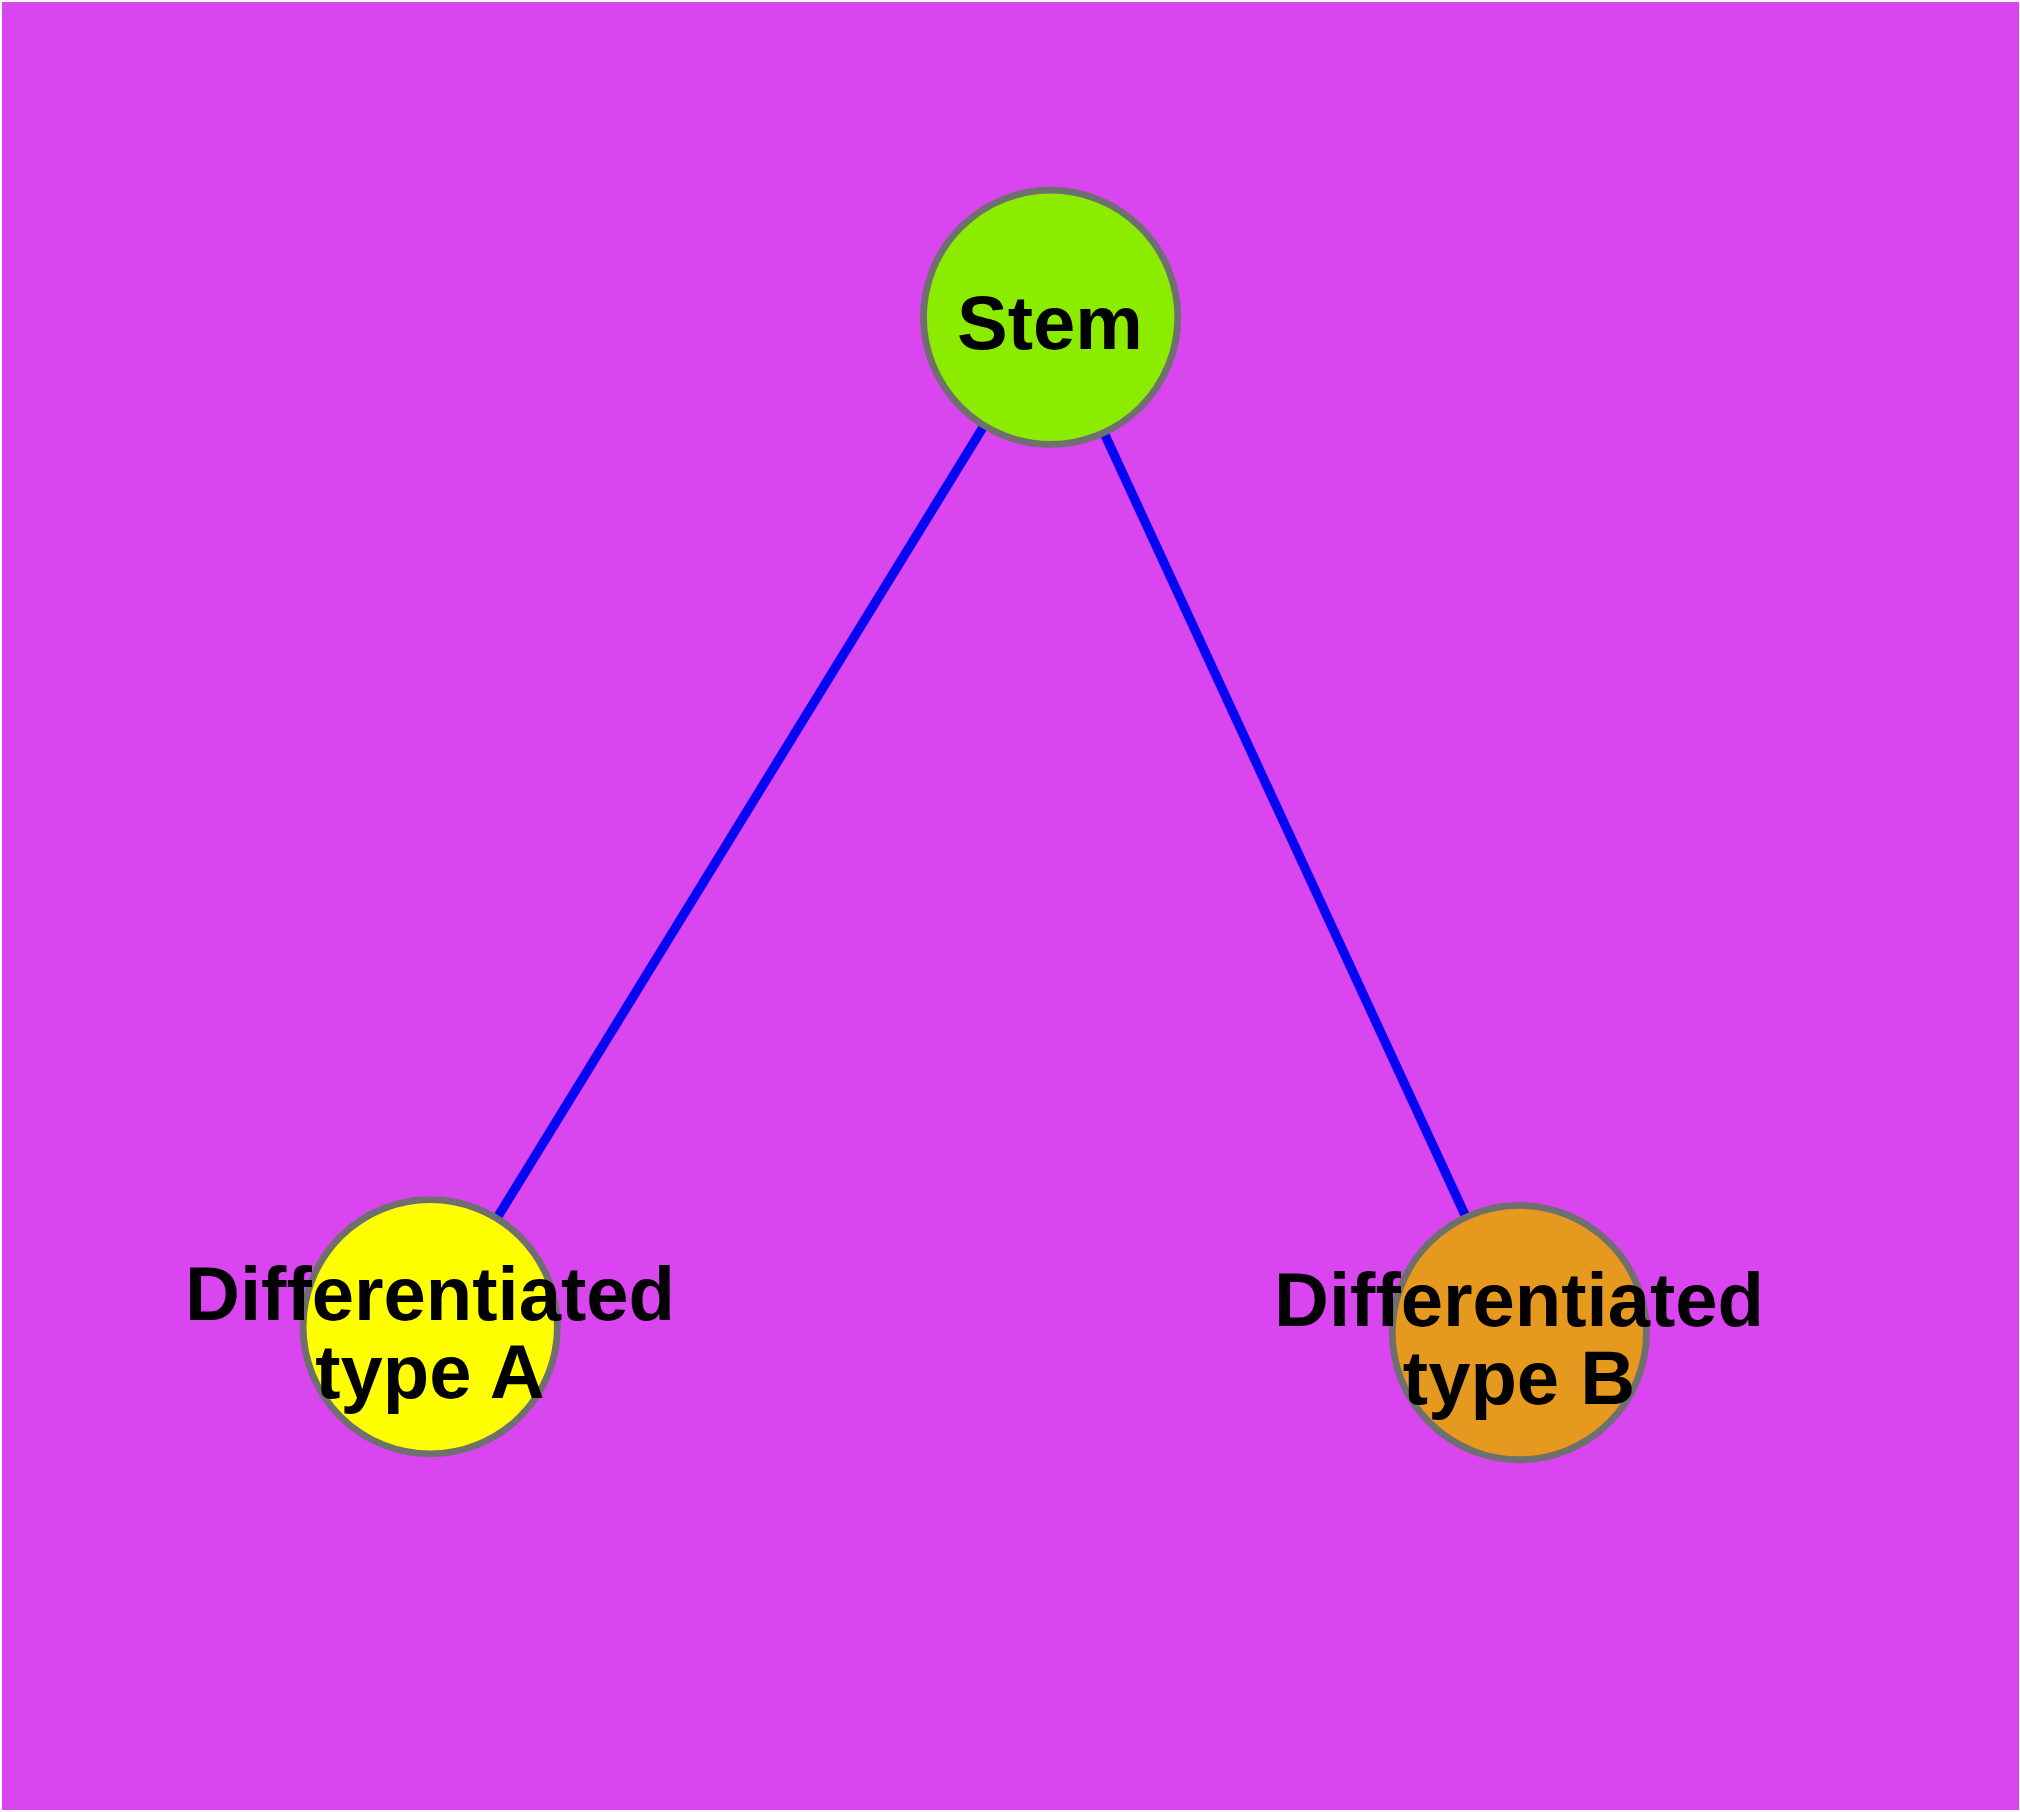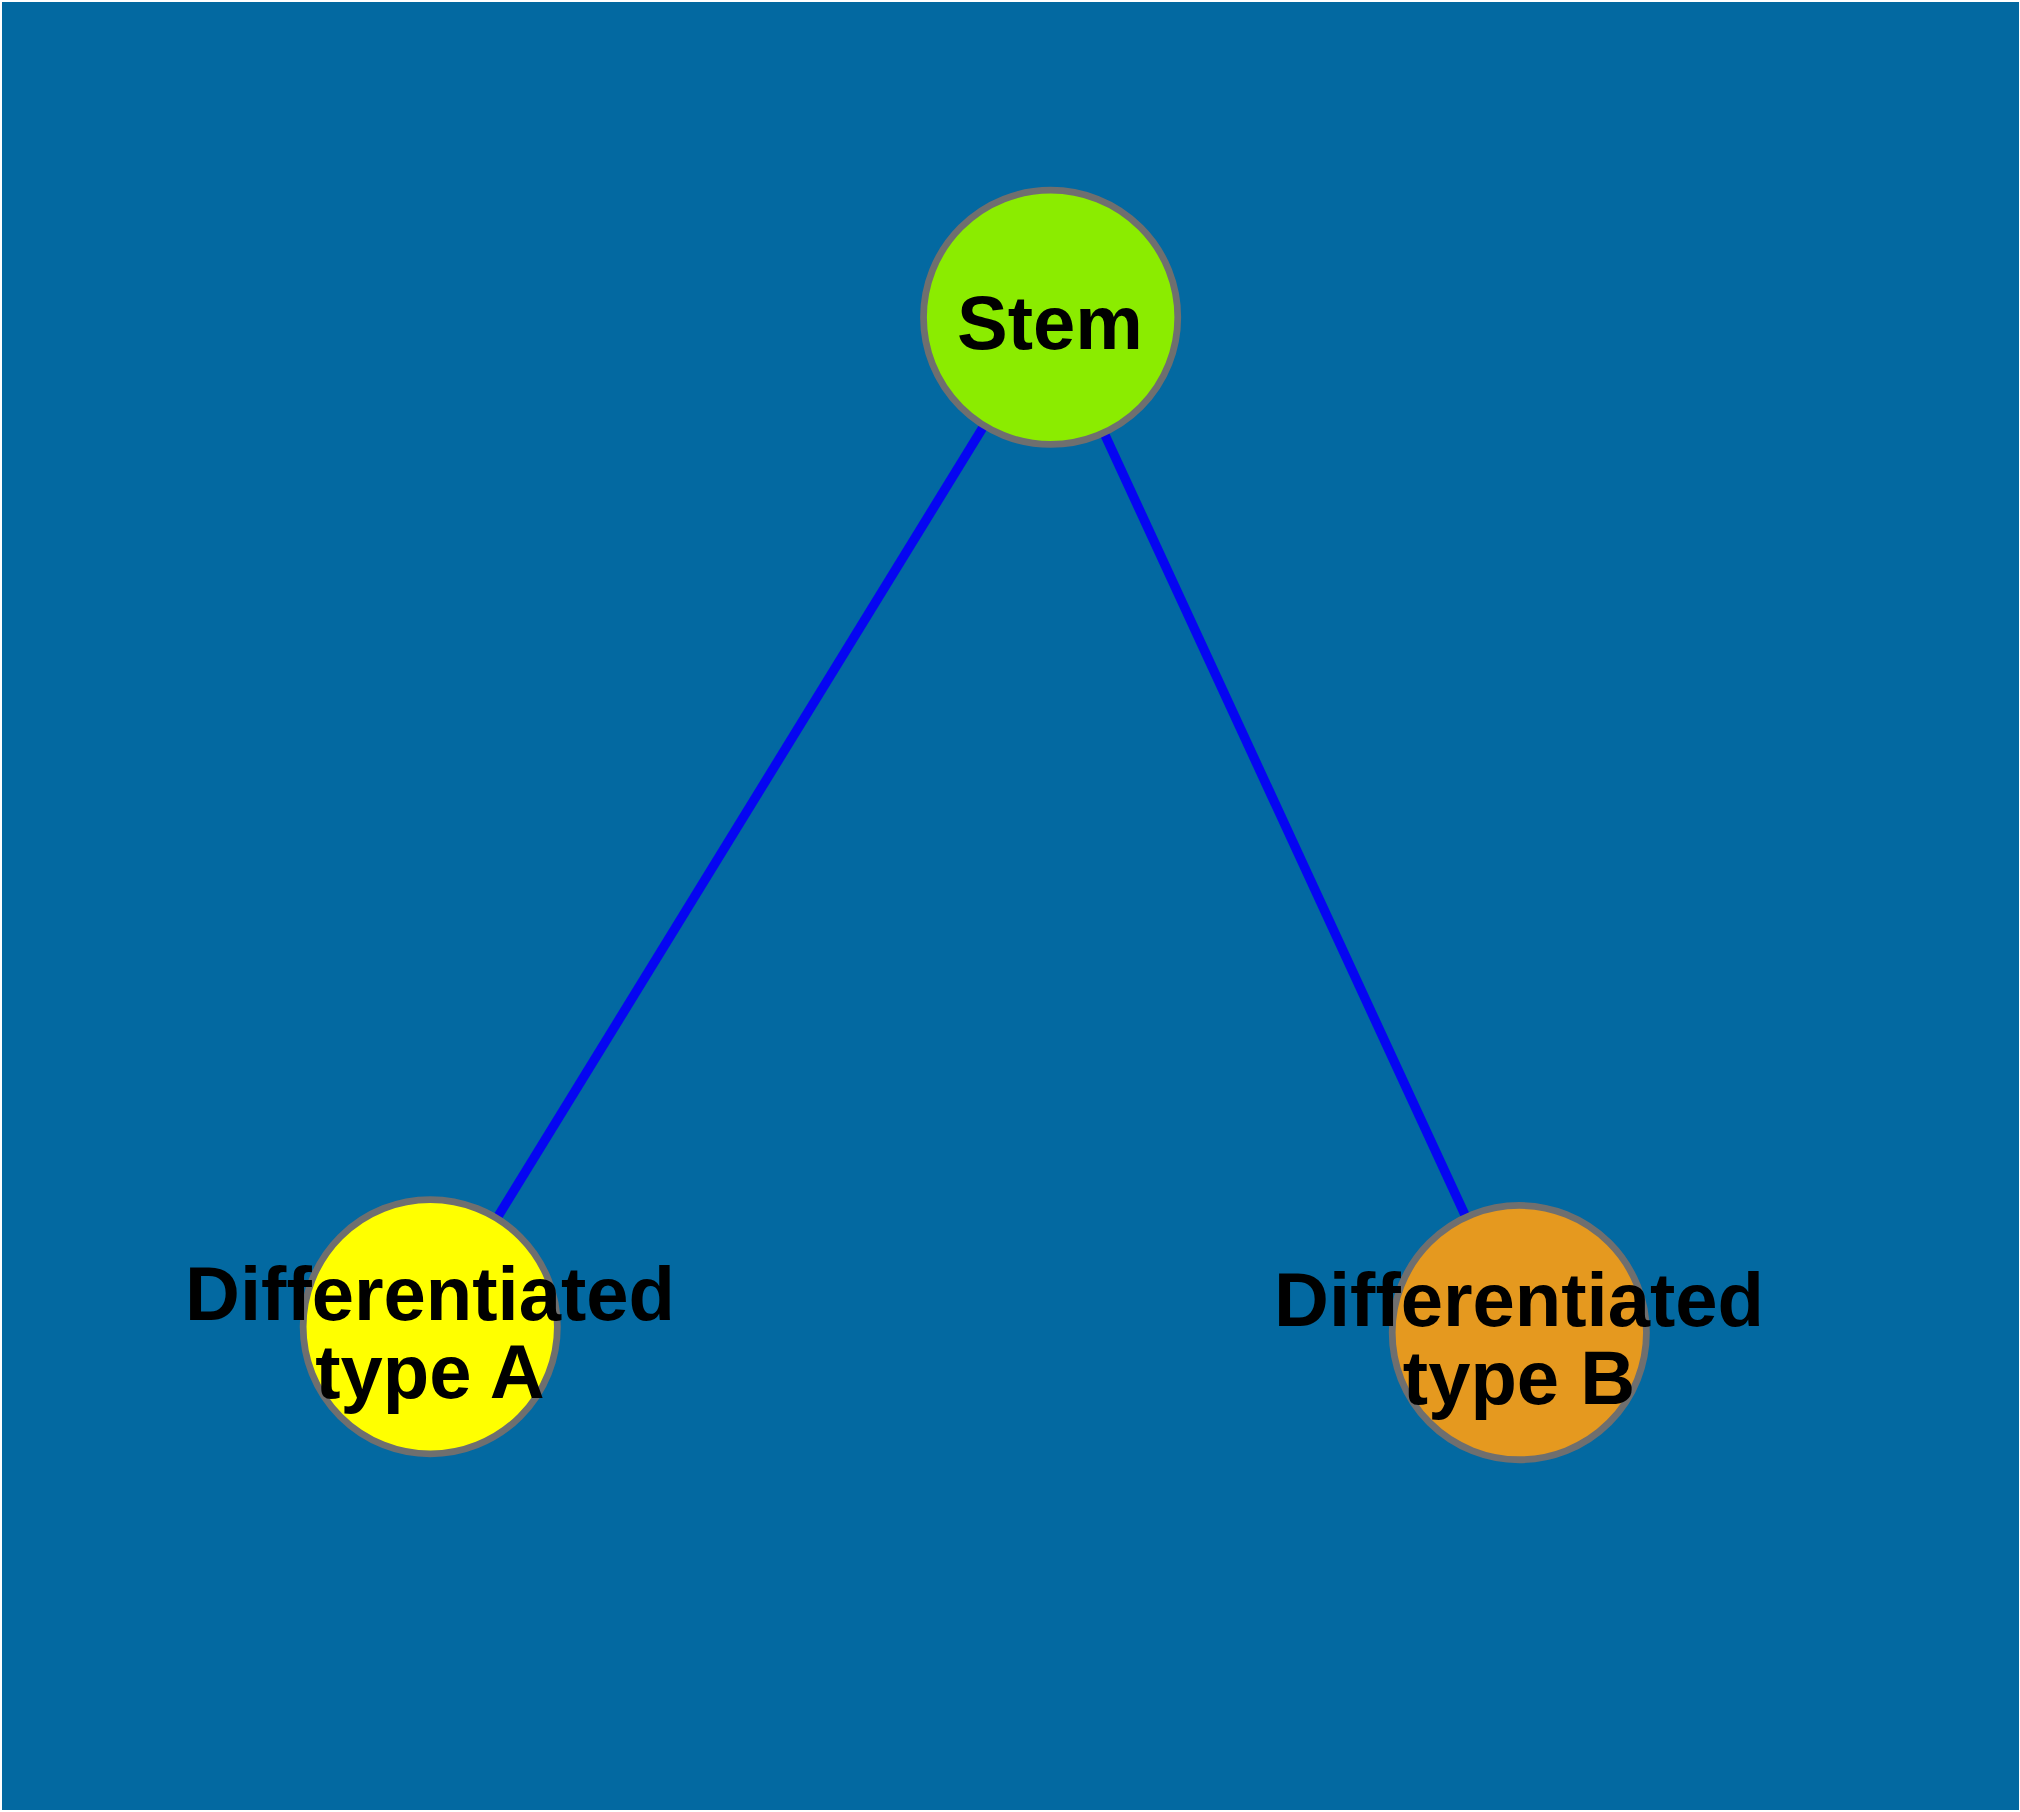--- a/index.html
+++ b/index.html
@@ -33,21 +33,21 @@
     font-weight: bold;
     line-height: 1.02;
     white-space: pre-line;
     pointer-events: none;
     letter-spacing: 0;
   }
 </style>
 </head>
 <body>
 
-<div id="canvas" style="background: #0369a1;">
+<div id="canvas" style="background: #d946ef;">
     <svg width="2021" height="1812" viewBox="0 0 2384 2138">
       <line x1="1237" y1="372" x2="505" y2="1563" stroke="#0505F2" stroke-width="11"></line>
       <line x1="1237" y1="372" x2="1790" y2="1570" stroke="#0505F2" stroke-width="11"></line>
       <circle cx="1237" cy="372" r="150" fill="#8BEC00" stroke="#6F6F6F" stroke-width="8"></circle>
       <circle cx="505" cy="1563" r="150" fill="#FFFF00" stroke="#6F6F6F" stroke-width="8"></circle>
       <circle cx="1790" cy="1570" r="150" fill="#E5991F" stroke="#6F6F6F" stroke-width="8"></circle>
     </svg>
     <div class="node-label" style="left: 1048px; top: 321px; font-size: 76px; color: rgb(0, 0, 0);">Stem</div>
     <div class="node-label" style="left: 428px; top: 1331px; font-size: 76px; color: rgb(0, 0, 0);">Differentiated
 type A</div>

